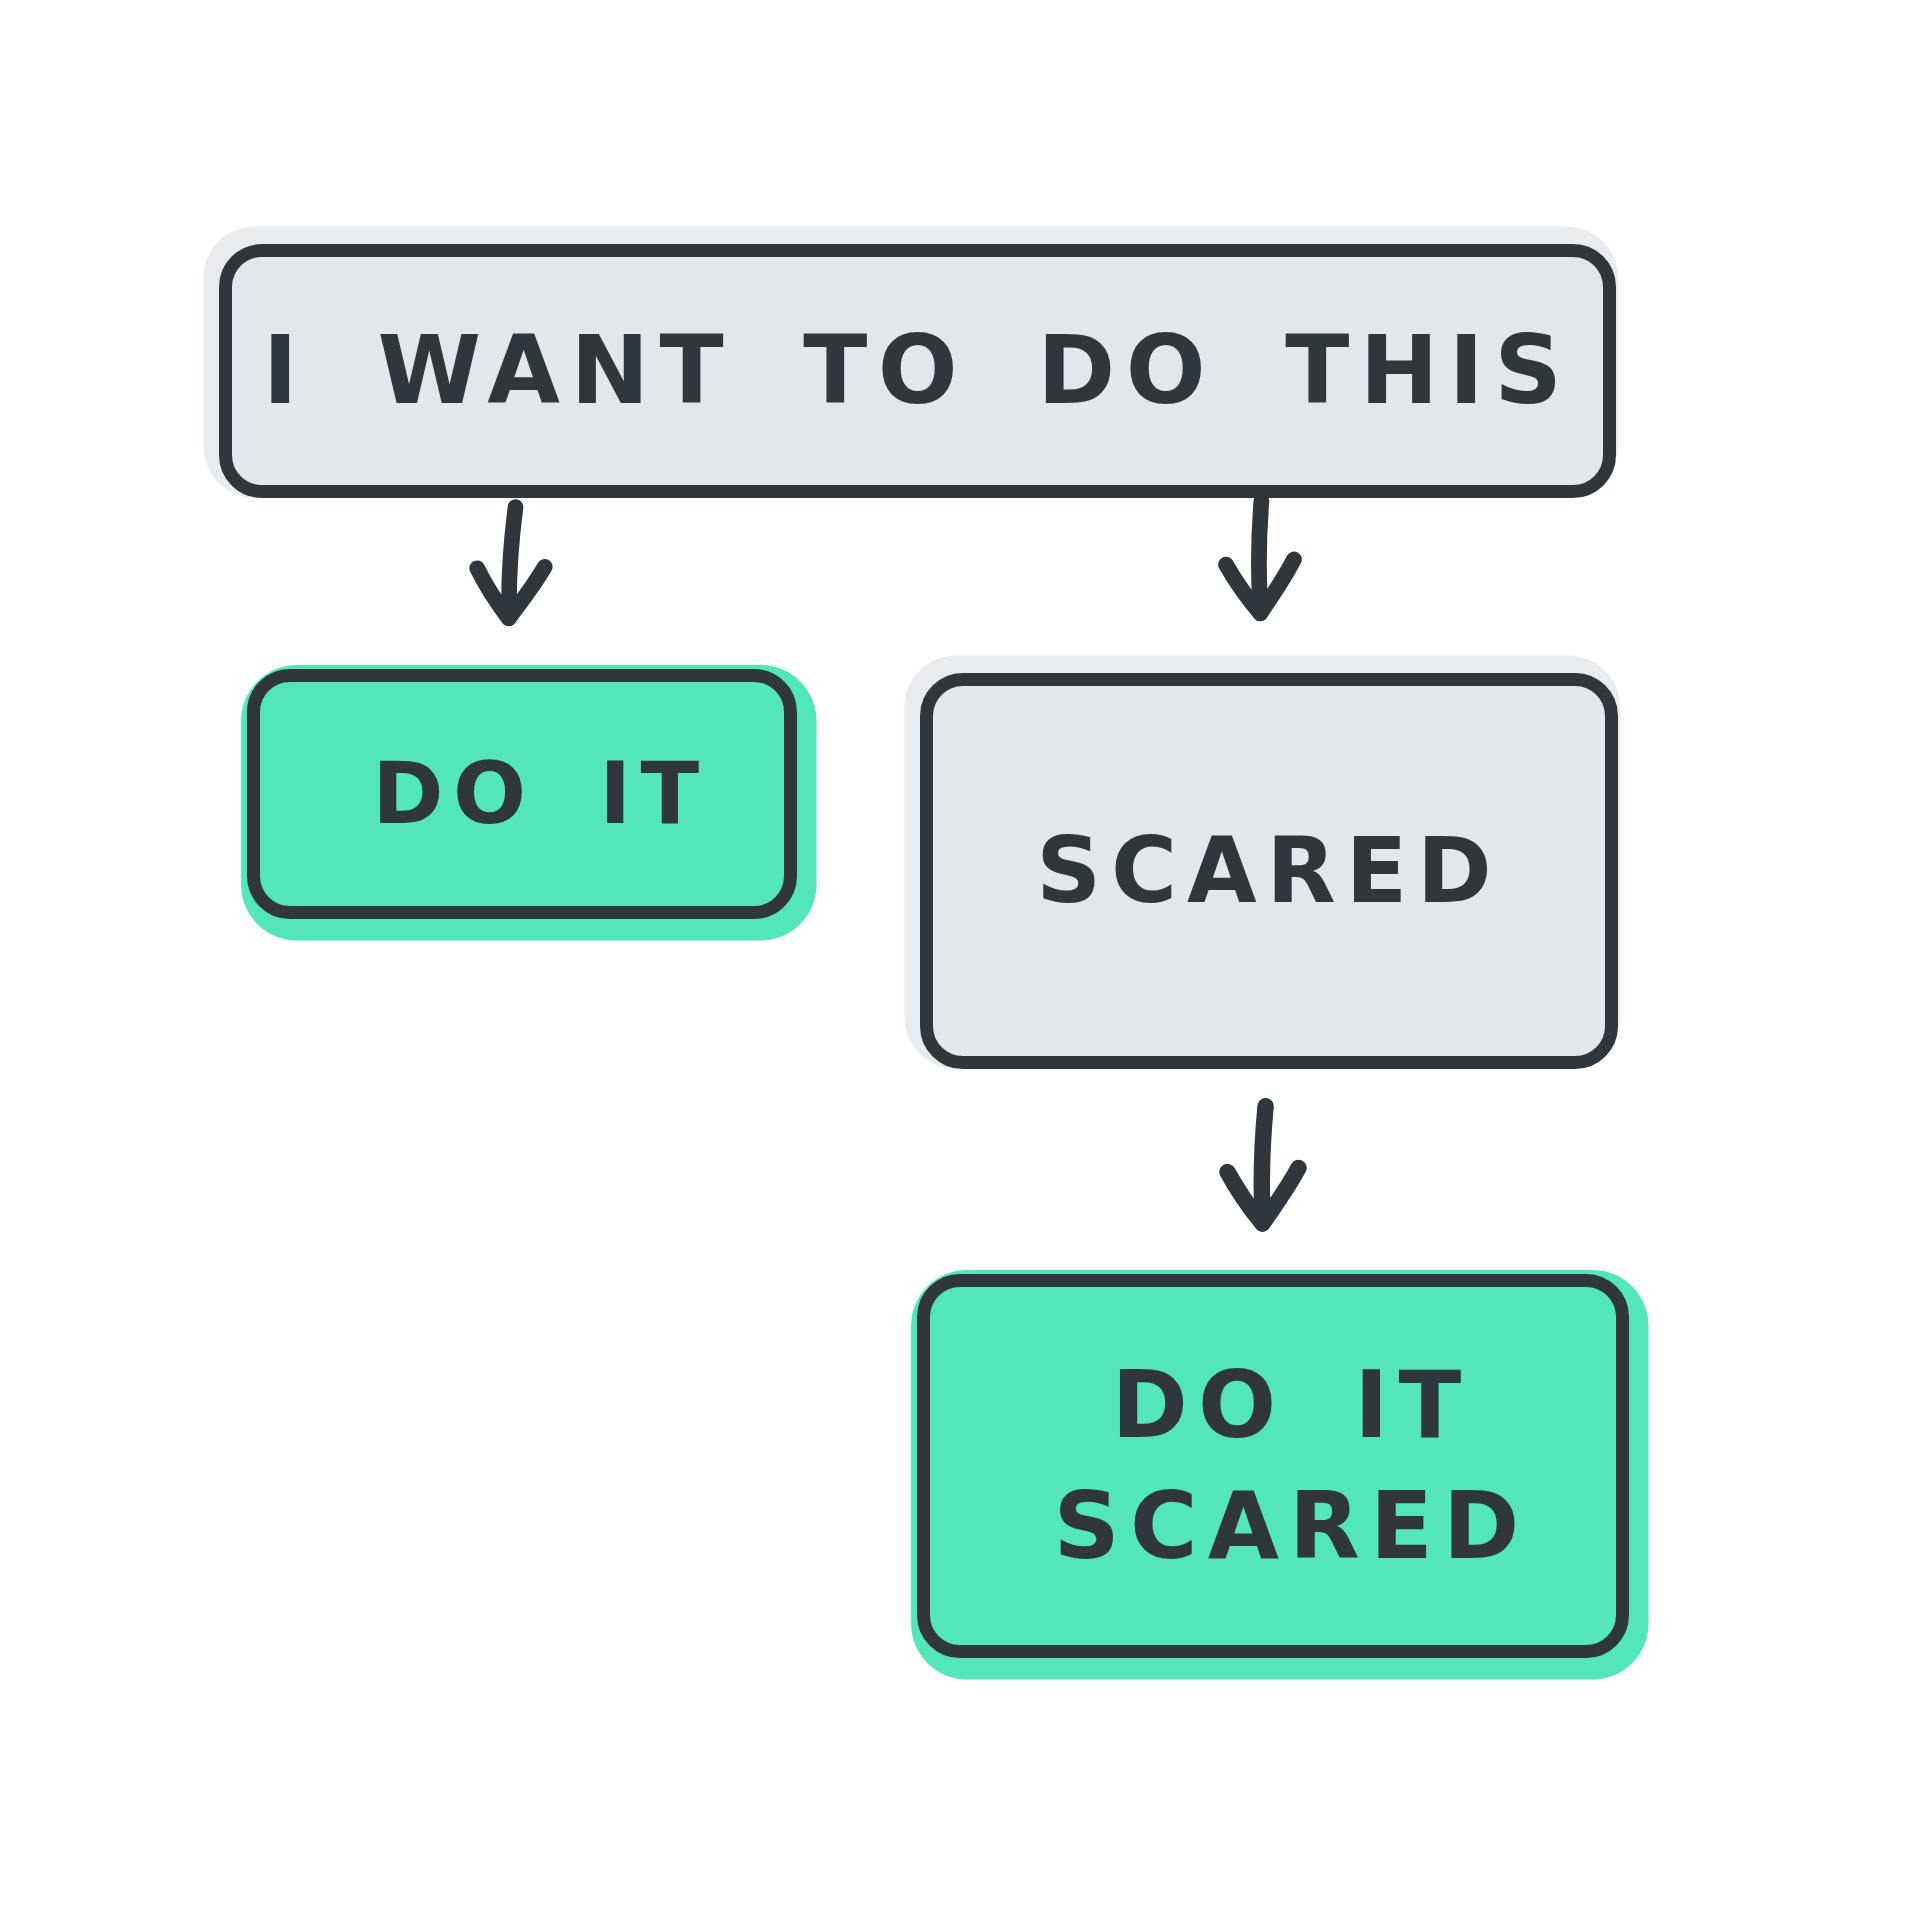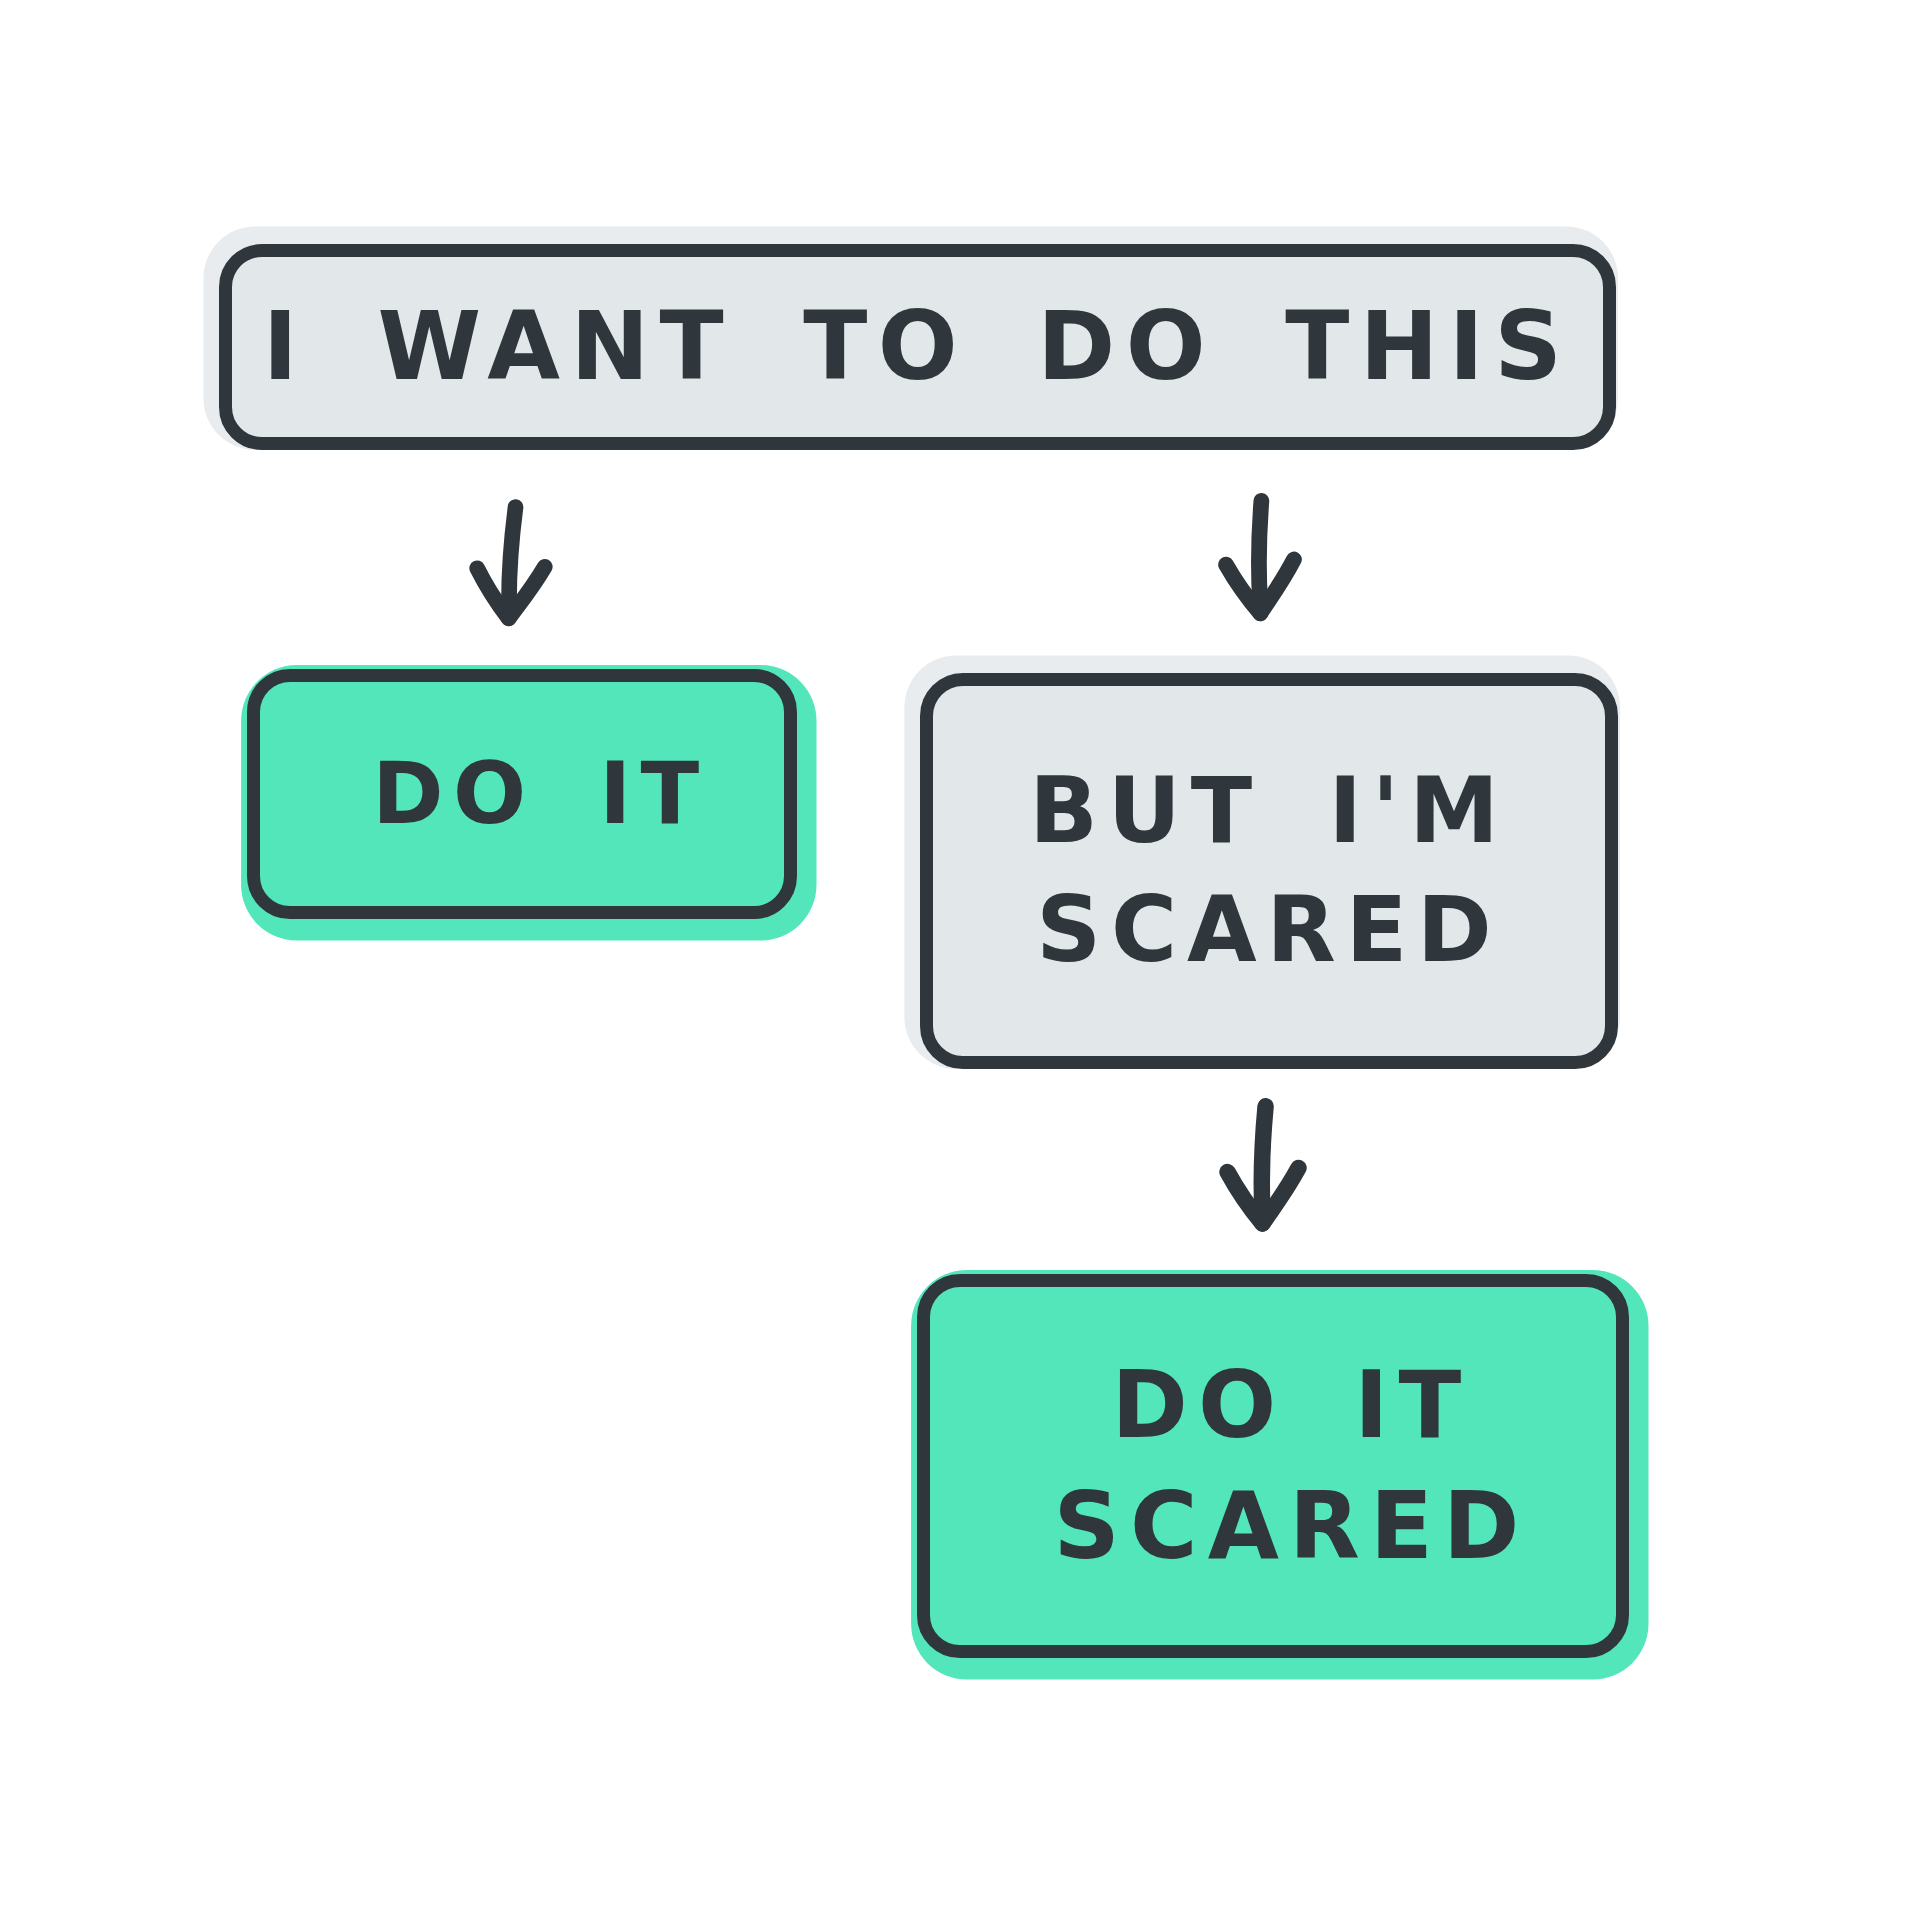--- a/index.html
+++ b/index.html
@@ -34,21 +34,21 @@
     background:var(--box-gray);
     box-shadow:-6.8px -8.8px 0 8.8px var(--box-gray-shadow);
   }
   .node--green{
     background:var(--green);
     box-shadow:6.8px 8.8px 0 12.7px var(--green);
     padding-left:37px;
   }
   .node__label{display:block;}
   .node--root{
-    left:219px;top:244px;width:1397px;height:206px;
+    left:219px;top:244px;width:1397px;height:254px;
     font-size:94px;
   }
   .node--do-it{
     left:247px;top:669px;width:550px;height:250px;
     font-size:86px;
   }
   .node--but-scared{
     left:920px;top:673px;width:698px;height:396px;
     font-size:90px;
   }
@@ -92,21 +92,20 @@
       <path d="M85 68 C72 92 60 107 50 122"></path>
     </svg>
   </div>
 
   <div class="node node--green node--do-it">
     <span class="node__label">DO IT</span>
   </div>
 
   <div class="node node--gray node--but-scared">
     <span>
-      <span class="node__label">BUT I'M</span>
       <span class="node__label">SCARED</span>
     </span>
   </div>
 
   <div class="arrow arrow--mid">
     <svg viewBox="0 0 100 140" aria-hidden="true">
       <path d="M53 8 C50 40 48 72 50 112"></path>
       <path d="M16 72 C28 94 40 110 50 122"></path>
       <path d="M85 68 C72 92 60 107 50 122"></path>
     </svg>

